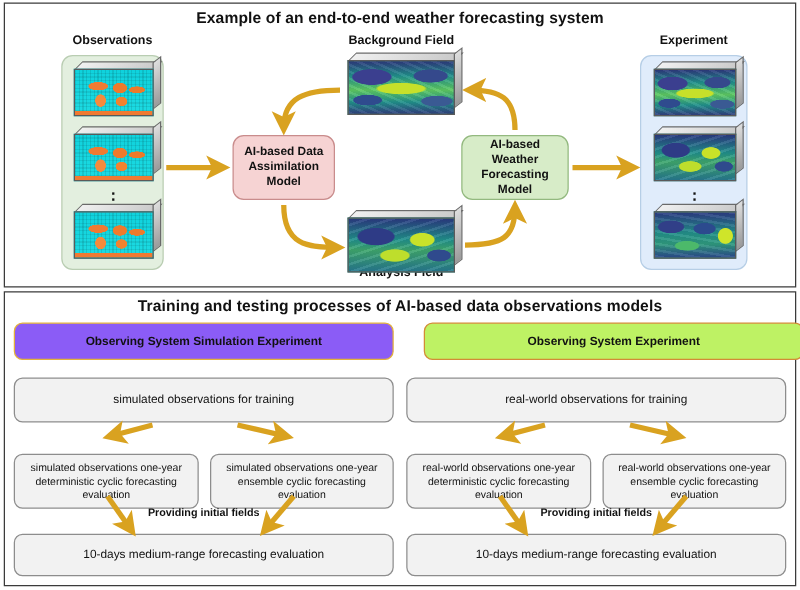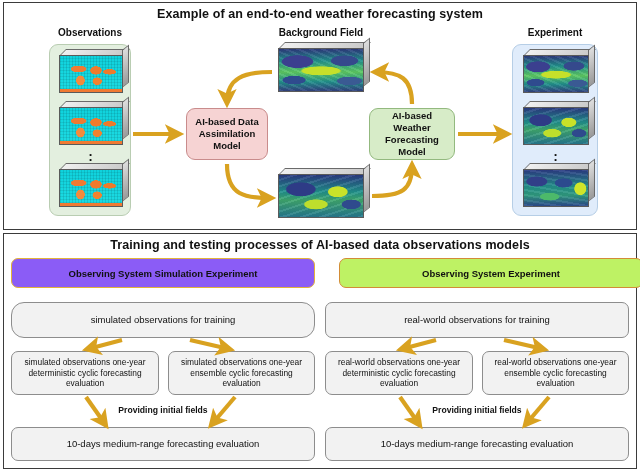--- a/index.html
+++ b/index.html
@@ -137,23 +137,23 @@
   #ose-header{left:339px;top:258px;width:304px;height:30px;
     background:#bef264;border:1.4px solid #d38c36;}
 
   .proc-box{
     position:absolute;box-sizing:border-box;border-radius:7px;
     background:#f2f2f2;border:1.2px solid #8d8d8d;
     display:flex;align-items:center;justify-content:center;
     text-align:center;color:#111;line-height:1.3;padding:2px 3px;
   }
   .proc-wide{font-size:9.5px;}
-  .proc-small{font-size:8.4px;}
-
-  #osse-train{left:11px;top:302px;width:304px;height:36px;border-radius:13px;}
+  .proc-small{font-size:8.4px;margin-top:12px;}
+
+  #osse-train{left:11px;top:302px;width:304px;height:36px;}
   #ose-train {left:325px;top:302px;width:304px;height:36px;}
 
   #osse-det{left:11px;top:351px;width:148px;height:44px;}
   #osse-ens{left:168px;top:351px;width:147px;height:44px;}
   #ose-det {left:325px;top:351px;width:148px;height:44px;}
   #ose-ens {left:482px;top:351px;width:147px;height:44px;}
 
   #osse-final{left:11px;top:427px;width:304px;height:34px;}
   #ose-final {left:325px;top:427px;width:304px;height:34px;}
 
@@ -168,20 +168,21 @@
 <body>
 
 <div class="figure">
 
   <div class="panel" id="panel-top">
     <div class="panel-title">Example of an end-to-end weather forecasting system</div>
   </div>
 
   <div class="col-title" style="left:44px;top:27px;width:92px;">Observations</div>
   <div class="col-title" style="left:262px;top:27px;width:118px;">Background Field</div>
+  <div class="col-title" style="left:262px;top:213px;width:118px;">Analysis Field</div>
   <div class="col-title" style="left:506px;top:27px;width:98px;">Experiment</div>
 
   <div class="stack-frame" id="obs-frame">
     <div class="slab map-obs" style="left:9px;top:10px;width:64px;height:38px;">
       <div class="top"></div>
         <div class="side"></div>
         <div class="face"></div>
     </div>
     <div class="slab map-obs" style="left:9px;top:62px;width:64px;height:38px;">
       <div class="top"></div>

